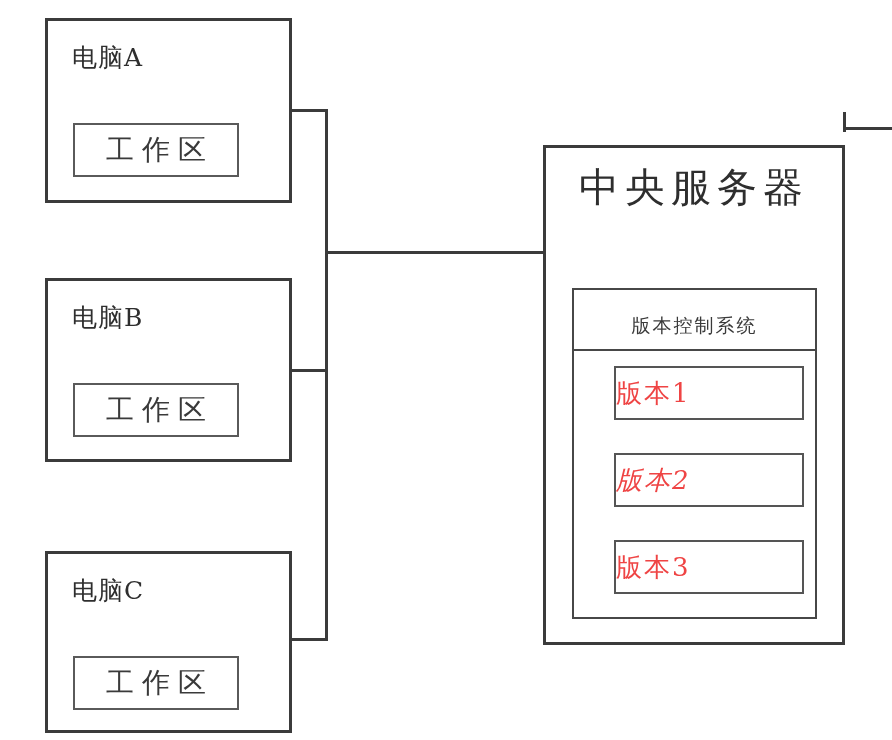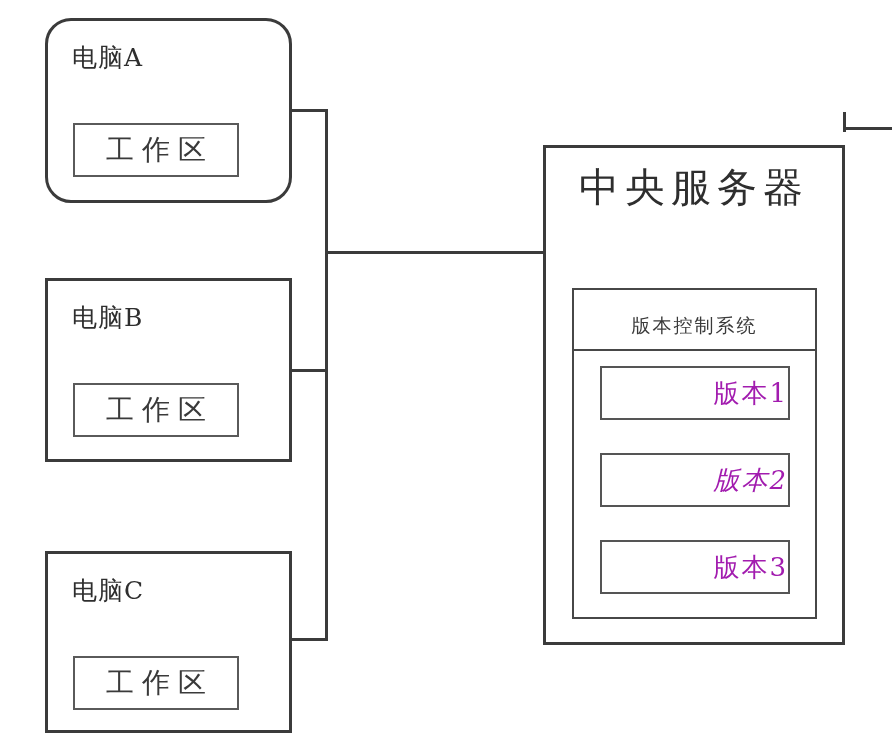--- a/index.html
+++ b/index.html
@@ -12,21 +12,21 @@
     overflow:hidden;
   }
   
   .pc-box{
     position:absolute;
     left:45px;width:247px;
     border:3px solid #3b3b3b;
     box-sizing:border-box;
     background:#fff;
   }
-  #pcA{top:18px;height:185px;border-radius:26px;}
+  #pcA{top:18px;height:185px;}
   #pcB{top:278px;height:184px;}
   #pcC{top:551px;height:182px;}
   .pc-label{
     position:absolute;left:24px;top:22px;
     font-size:25px;line-height:1.2;color:#2e2e2e;
     letter-spacing:1px;
   }
   .ws-box{
     position:absolute;left:25px;top:102px;
     width:166px;height:54px;
@@ -61,27 +61,27 @@
   }
   .vcs-header{
     position:absolute;left:0;right:0;top:13px;
     height:46px;
     border-bottom:2px solid #474747;
     display:flex;align-items:center;justify-content:center;
     font-size:19px;letter-spacing:2px;
     color:#3a3a3a;
   }
   .version-box{
-    position:absolute;left:26px;
+    position:absolute;left:40px;
     width:190px;height:54px;
     border:2px solid #555555;
     box-sizing:border-box;
-    display:flex;align-items:center;justify-content:flex-end;
+    display:flex;align-items:center;justify-content:flex-start;
     font-size:26px;letter-spacing:2px;
-    color:#a21caf;
+    color:#ef4444;
   }
   #v1{top:76px;}
   #v2{top:163px;font-style:italic;}
   #v3{top:250px;}
   
   .line{position:absolute;background:#3b3b3b;}
   #stub-a{left:292px;top:109px;width:35px;height:3px;}
   #stub-b{left:292px;top:369px;width:35px;height:3px;}
   #stub-c{left:292px;top:638px;width:35px;height:3px;}
   #trunk{left:325px;top:109px;width:3px;height:532px;}

